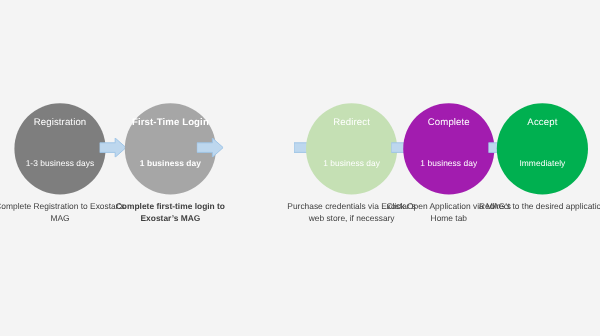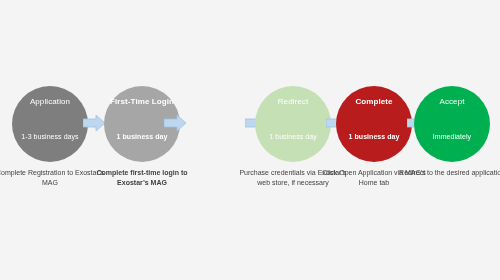--- a/index.html
+++ b/index.html
@@ -76,31 +76,31 @@
     width: 22px;
     height: 16px;
   }
   .arrow svg { display: block; }
 
   
   .c-registration { background: #7e7e7e; }
   .c-firsttime    { background: #a6a6a6; }
   .c-accept       { background: #d0d0d0; }
   .c-purchase     { background: #c5e0b4; }
-  .c-complete     { background: #b91c1c; font-weight: bold; }
+  .c-complete     { background: #a21caf; }
   .c-access       { background: #00b050; }
 </style>
 </head>
 <body>
 
 <div id="process-flow">
 
   <div class="stage" style="left:12px;">
     <div class="circle c-registration">
-      <div class="stage-title">Application</div>
+      <div class="stage-title">Registration</div>
       <div class="stage-duration">1-3 business days</div>
     </div>
     <div class="stage-caption">Complete Registration to Exostar’s MAG</div>
   </div>
 
   <div class="arrow" style="left:83px;">
     <span>
       <svg width="22" height="16" viewBox="0 0 22 16">
         <polygon points="0,4 13,4 13,0 22,8 13,16 13,12 0,12" fill="#bdd7ee" stroke="#9dc3e6" stroke-width="0.8"></polygon>
       </svg>

